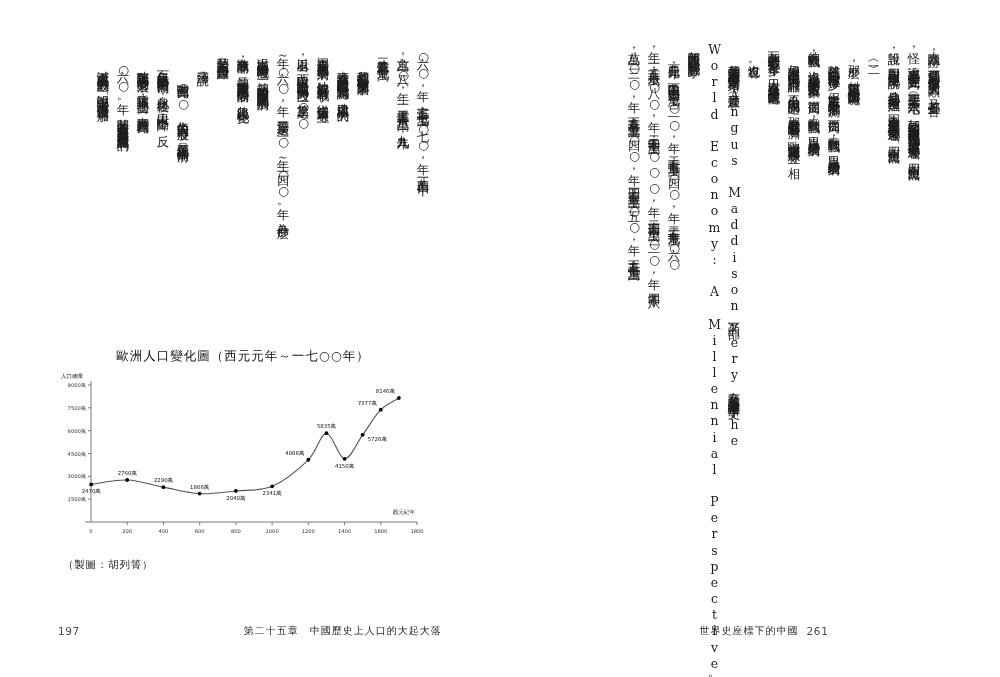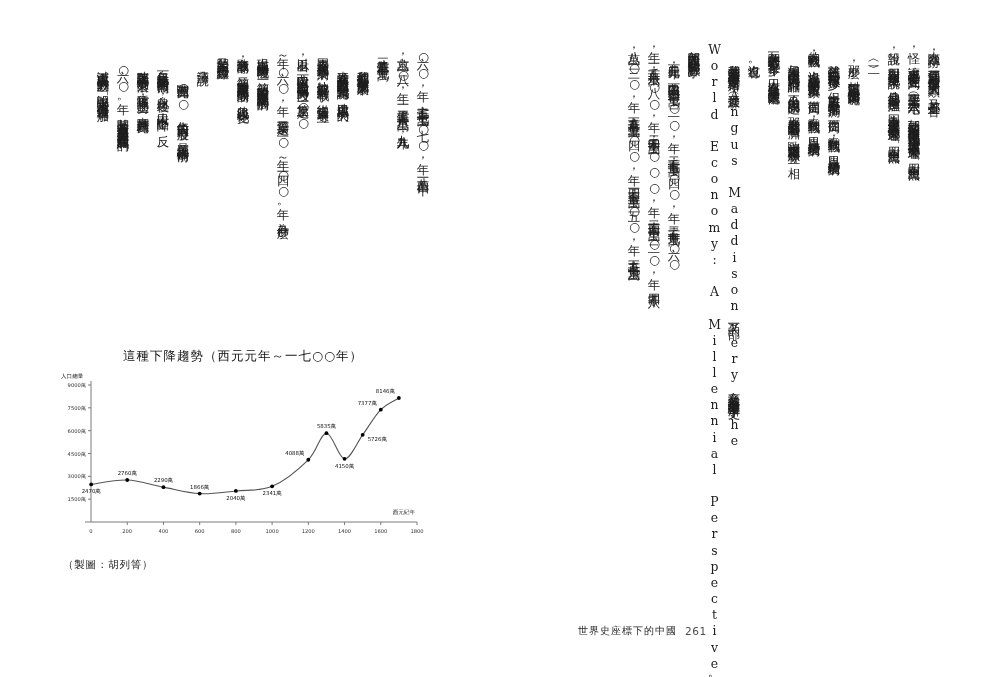--- a/index.html
+++ b/index.html
@@ -77,21 +77,21 @@
     color: #2a2a2a;
   }
   .footer-left-page {
     left: 58px; right: 40px;
     justify-content: flex-start;
     gap: 0;
   }
   .footer-left-page .runhead { margin-left: 164px; }
   .footer-right-page {
     left: 78px; right: 50px;
-    justify-content: flex-start;
+    justify-content: center;
     gap: 8px;
   }
 
   
   .chart-wrap {
     position: absolute;
     left: 57px;
     top: 348px;
     width: 372px;
     height: 230px;
@@ -158,21 +158,21 @@
       <div class="vcol">又開始呈現為上行曲線。</div>
       <div class="vcol indent1">薛湧說：</div>
       <div class="vcol indent2">歐洲西元二○○年前的人口發展，是羅馬帝國前兩</div>
       <div class="vcol indent1">百年最繁榮時期的寫照。自此之後，人口不斷下降，反</div>
       <div class="vcol indent1">映著羅馬帝國的衰落。這種下降趨勢，一直持續到西元</div>
       <div class="vcol indent1">六○○年。其間並沒有因為日耳曼人的入侵和西羅馬的</div>
       <div class="vcol indent1">滅亡而出現大的波動，說明「野蠻人」的入侵併沒有加</div>
     </div>
 
     <div class="chart-wrap">
-      <div class="chart-title">這種下降趨勢（西元元年～一七○○年）</div>
+      <div class="chart-title">歐洲人口變化圖（西元元年～一七○○年）</div>
       <div class="chart-svg-holder">
         <svg id="chart-svg" width="372" height="185" viewBox="0 0 372 185">
             <line x1="34" y1="10" x2="34" y2="151" class="ax-line"></line>
             <line x1="28" y1="151" x2="360" y2="151" class="ax-line"></line>
             <line x1="31" y1="128.16666666666666" x2="34" y2="128.16666666666666" class="tick"></line>
             <text x="29" y="130.16666666666666" class="tick-lbl" text-anchor="end">1500萬</text>
             <line x1="31" y1="105.33333333333334" x2="34" y2="105.33333333333334" class="tick"></line>
             <text x="29" y="107.33333333333334" class="tick-lbl" text-anchor="end">3000萬</text>
             <line x1="31" y1="82.5" x2="34" y2="82.5" class="tick"></line>
             <text x="29" y="84.5" class="tick-lbl" text-anchor="end">4500萬</text>
@@ -250,20 +250,24 @@
             </g>
             <g>
               <circle cx="341.88888888888886" cy="26.99977777777778" r="1.9" class="pt"></circle>
               <text x="337.88888888888886" y="21.99977777777778" class="pt-lbl" text-anchor="end">8146萬</text>
             </g>
           </svg>
       </div>
       <div class="chart-credit">（製圖：胡列箐）</div>
     </div>
 
+    <div class="footer footer-left-page">
+      <span class="folio">197</span>
+      <span class="runhead">第二十五章　中國歷史上人口的大起大落</span>
+    </div>
   </div>
 
   <div class="page page-right">
 
     <div class="col-area" style="left:62px; top:42px; width:378px; height:300px;">
       <div class="vcol">人類蹤跡，偶爾見到一兩個倖存下來的人類，又都是五官</div>
       <div class="vcol">怪，讓人感覺不是行走在人間。康熙六年（一六六七年），朝廷委派的四川巡撫張德地抵達四川之後沒人需要他來管理：「四川有土無民」</div>
       <div class="vcol">報說，對四川很多地區來說，他只是個空頭巡撫，因為事實上已經沒人需要他來管理：「四川有土無民」</div>
       <div class="vcol indent1">〈二〉</div>
       <div class="vcol indent1">那麼，封建制下人口變化情況如何呢？</div>

